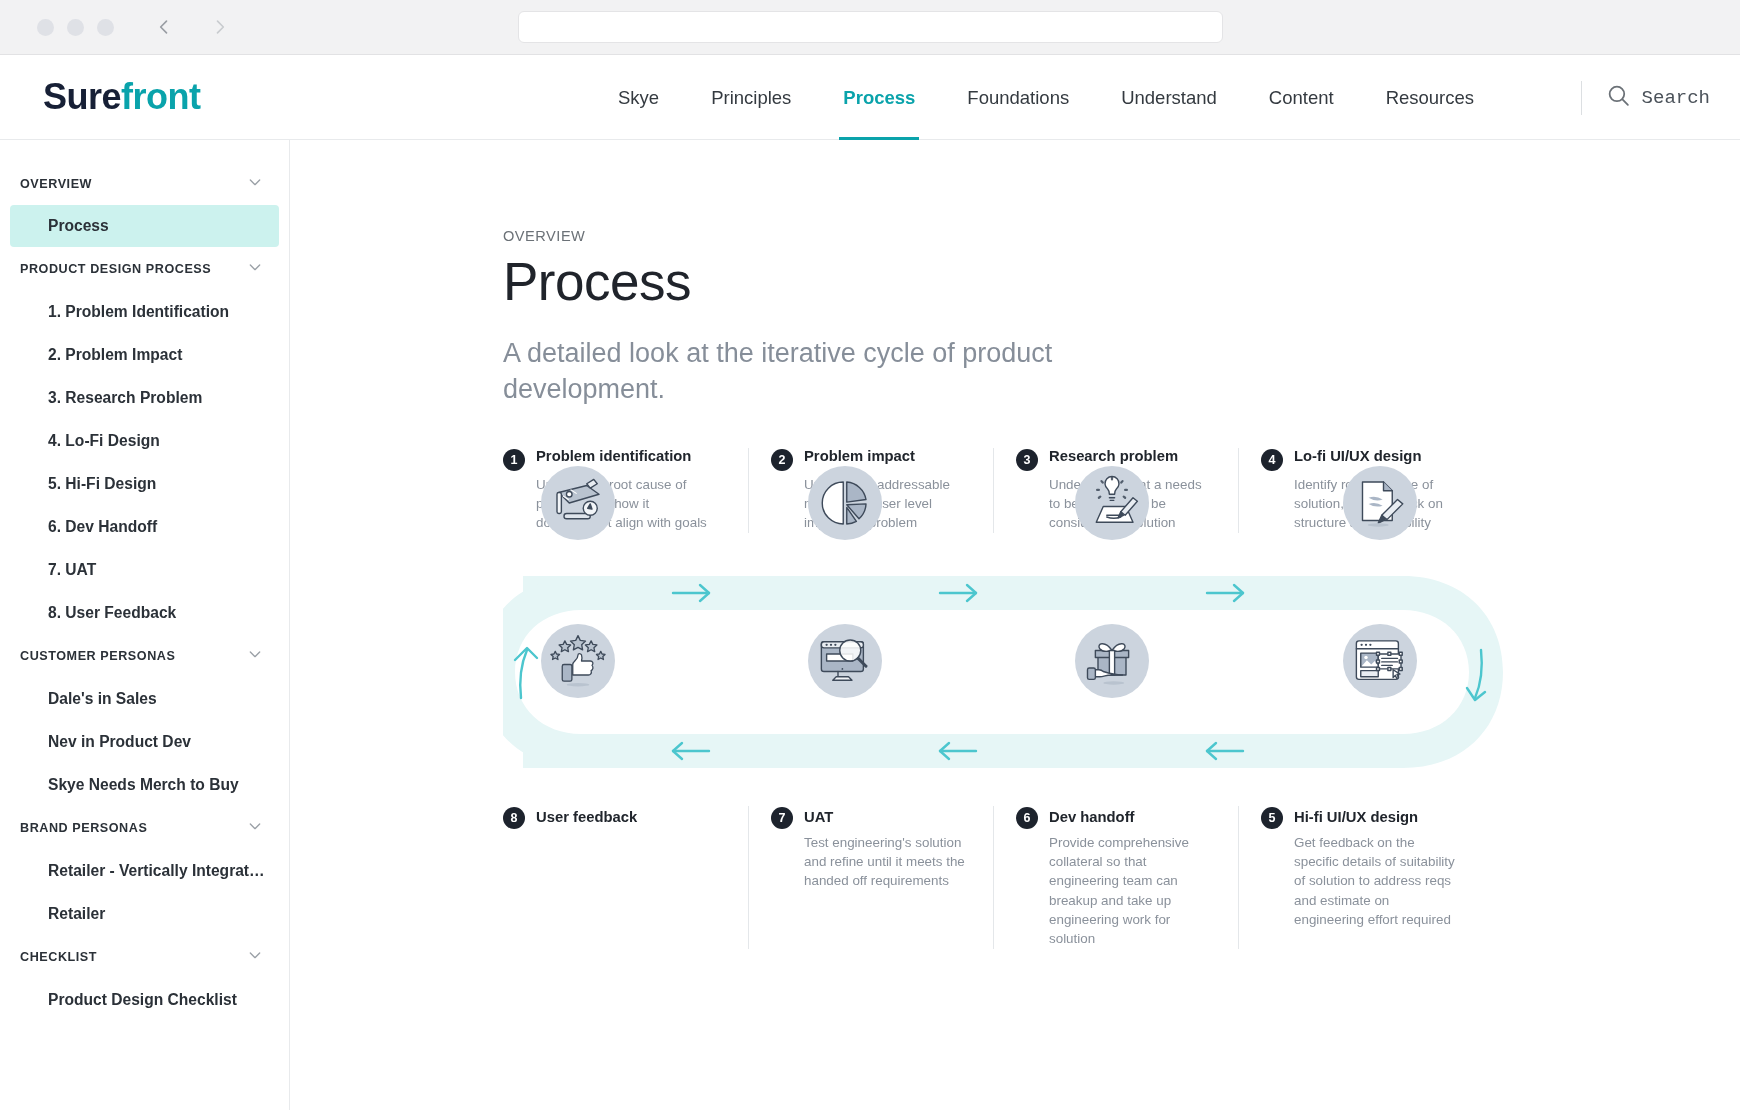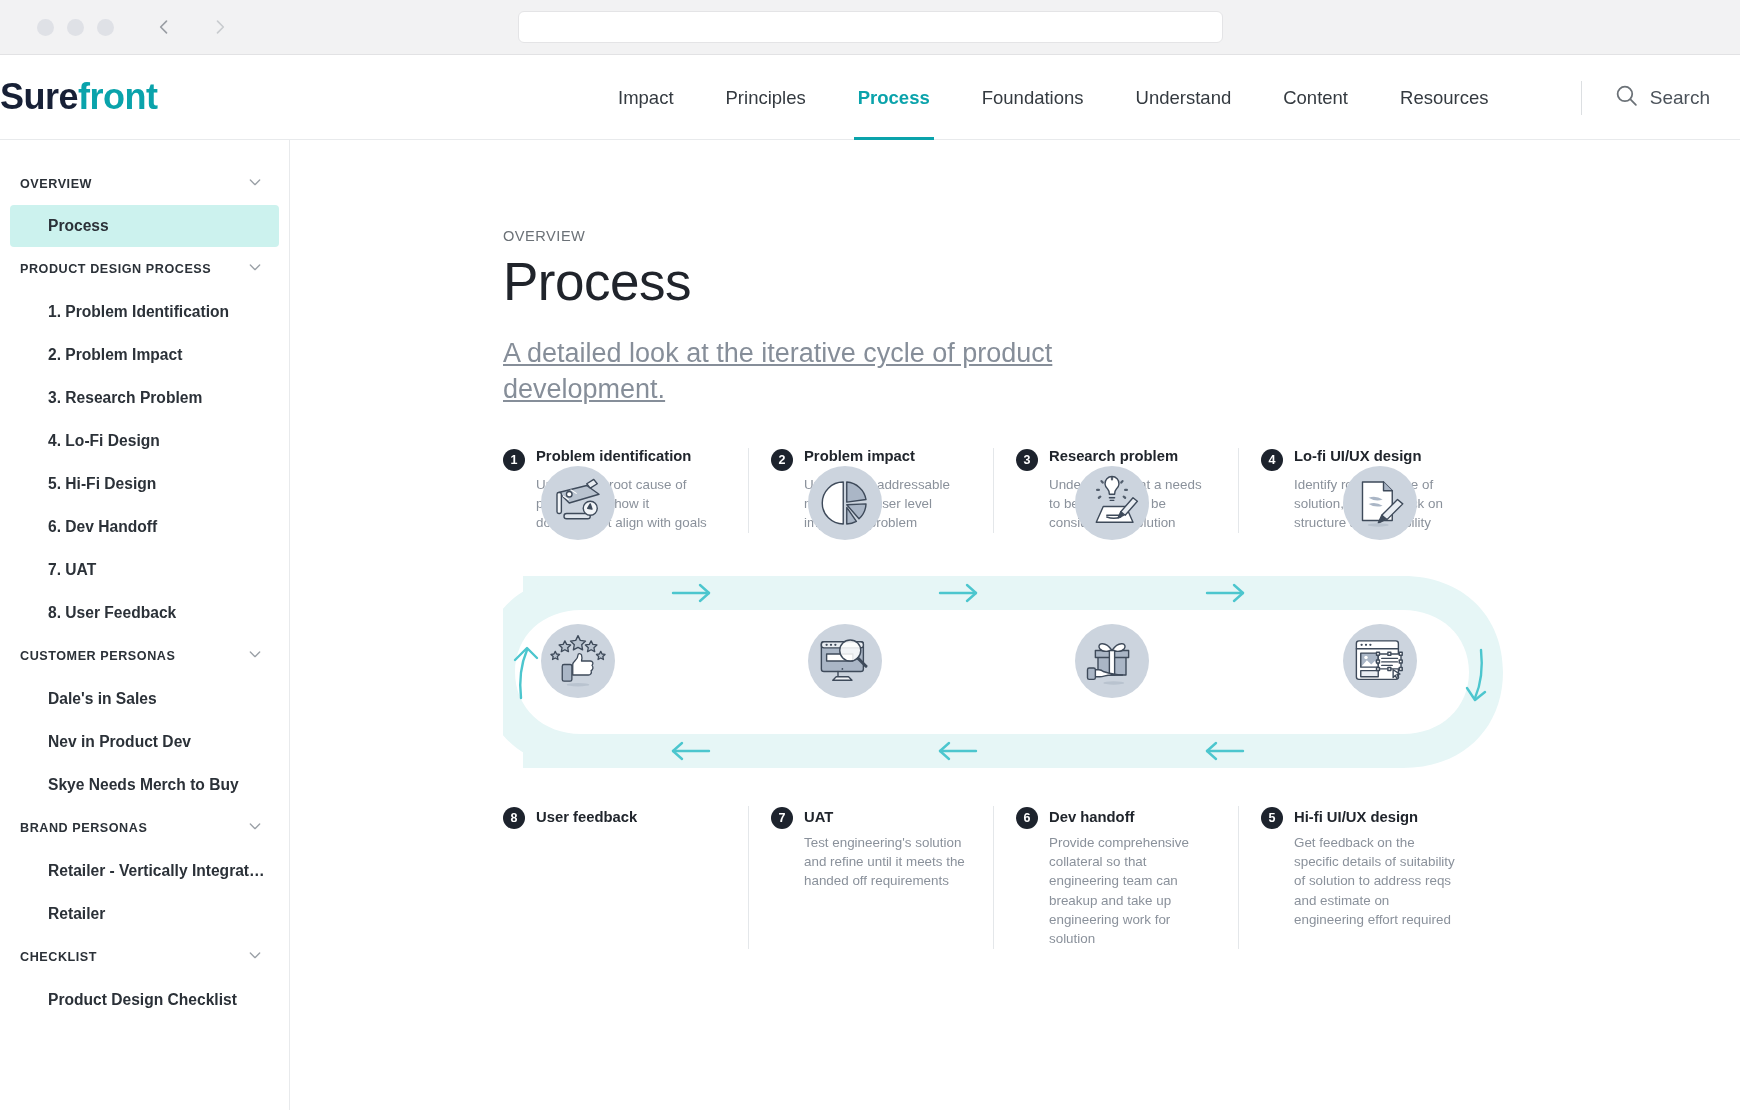--- a/index.html
+++ b/index.html
@@ -31,20 +31,21 @@
 
   
   .siteheader {
     height: 85px; width: 100%;
     background: #fff;
     border-bottom: 1px solid #e8eaec;
     display: flex; align-items: center;
     position: relative;
   }
   .logo {
+    margin-left: 43px;
     font-size: 36px; font-weight: 700; letter-spacing: -0.5px;
   }
   .logo .a { color: #172036; }
   .logo .b { color: #0aa3ab; }
 
   .topnav {
     position: absolute; left: 592px; top: 0; height: 85px;
     display: flex; align-items: center; gap: 0;
   }
   .topnav a {
@@ -59,21 +60,21 @@
   }
 
   .hdr-divider {
     position: absolute; right: 158px; top: 26px;
     width: 1px; height: 34px; background: #dcdfe2;
   }
   .searchbox {
     position: absolute; right: 30px; top: 0; height: 85px;
     display: flex; align-items: center; gap: 11px;
   }
-  .searchbox .label { font-size: 19px; color: #4b525a; }
+  .searchbox .label { font-size: 19px; color: #4b525a; font-family: Liberation Mono, monospace; }
 
   
   .body-wrap { display: flex; width: 100%; height: 970px; }
 
   
   .sidebar {
     width: 290px; flex: 0 0 290px;
     border-right: 1px solid #e8eaec;
     padding-top: 22px;
     background: #fff;
@@ -102,21 +103,21 @@
 
   
   .main { flex: 1 1 auto; padding: 88px 0 0 213px; overflow: hidden; }
   .eyebrow { font-size: 14.6px; color: #6b7177; letter-spacing: 0.5px; }
   h1.page-title {
     font-size: 53px; font-weight: 400; color: #20242b;
     margin-top: 7px; letter-spacing: -0.5px;
   }
   .subtitle {
     margin-top: 24px; font-size: 27px; line-height: 1.33;
-    color: #868e99; font-weight: 400; max-width: 600px; text-decoration: underline;
+    color: #868e99; font-weight: 400; max-width: 600px;
   }
 
   
   .diagram { position: relative; margin-top: 40px; width: 1060px; height: 470px; }
 
   .steprow { display: flex; position: absolute; left: 0; width: 1040px; }
   .steprow.top { top: 0; }
   .steprow.bottom { top: 358px; }
 
   .step { width: 245px; padding-right: 22px; position: relative; }
@@ -178,21 +179,21 @@
   </div>
   <div class="urlbar"></div>
 </div>
 
 <div class="siteheader">
   <div class="logo">
     <span class="a">Sure</span><span class="b">front</span>
   </div>
 
   <nav class="topnav">
-    <a href="#">Impact</a>
+    <a href="#">Skye</a>
     <a href="#">Principles</a>
     <a href="#" class="active">Process</a>
     <a href="#">Foundations</a>
     <a href="#">Understand</a>
     <a href="#">Content</a>
     <a href="#">Resources</a>
   </nav>
 
   <div class="hdr-divider"></div>
 

